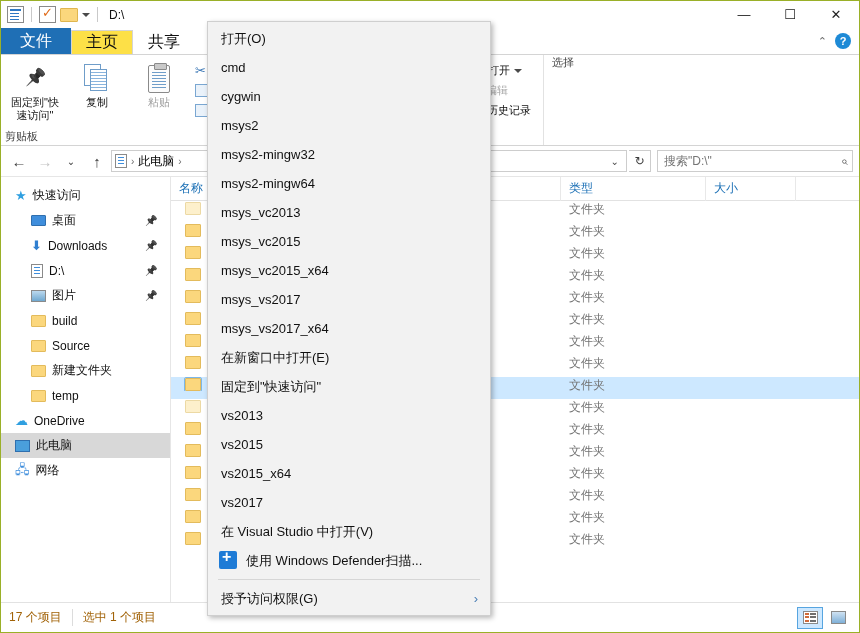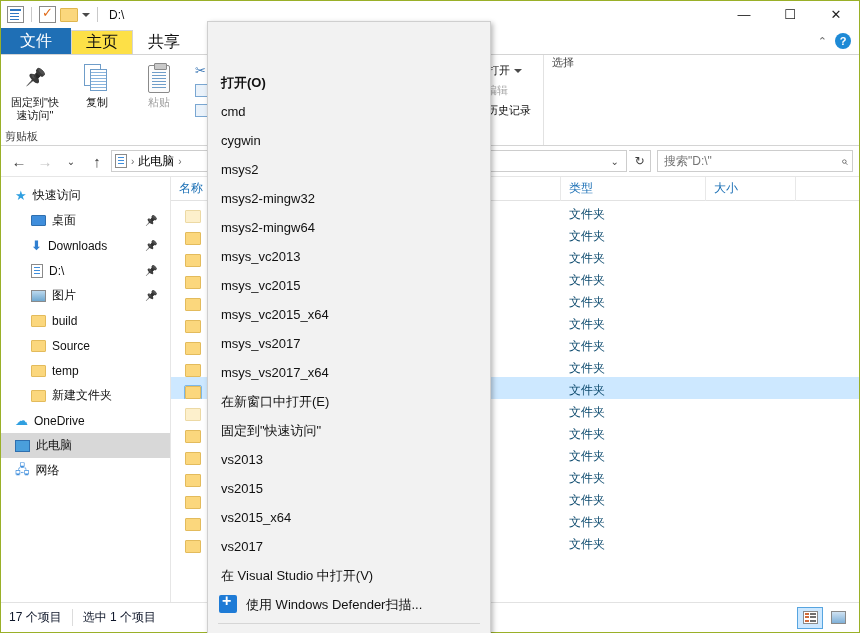--- a/index.html
+++ b/index.html
@@ -104,49 +104,49 @@
   .i-fold { width:15px;height:12px;background:#fbd77d;border:1px solid #e3bb5c;border-radius:1px; }
   .i-cloud { color:#2f9fe0; font-size:13px; }
   .i-pc { width:15px;height:12px;background:#4a9fdc;border:1px solid #2f6fae; }
   .i-net { color:#3f8edc; font-size:13px; }
 
   .files { flex:1; display:flex; flex-direction:column; min-width:0; }
   .colhead { height:24px; display:flex; border-bottom:1px solid #e2e2e2; font-size:12px; color:#1a6fb5; align-items:center; flex:0 0 auto; }
   .colhead div { padding:0 8px; height:24px; display:flex; align-items:center; border-right:1px solid #e8e8e8; }
   .c-name { width:220px; } .c-date { width:170px; } .c-type { width:145px; } .c-size { width:90px; justify-content:flex-start; }
   .rows { flex:1; overflow:hidden; }
-  .row { height:22px; display:flex; align-items:flex-end; font-size:12px; color:#0c4a6e; }
+  .row { height:22px; display:flex; align-items:flex-start; font-size:12px; color:#737373; }
   .row.sel { background:#cde8ff; }
   .row .cn { width:220px; display:flex; align-items:center; gap:7px; padding-left:14px; overflow:hidden; white-space:nowrap; }
   .row .cd { width:170px; padding-left:8px; } .row .ct { width:145px; padding-left:8px; }
   .row .cs { width:90px; padding-left:8px; text-align:left; }
   .fico { width:16px;height:13px;background:#fbd77d;border:1px solid #e3bb5c;border-radius:1px;flex:0 0 auto; }
   .fico.pale { background:#fdf0cc; border-color:#ecd9a4; }
   .cfgico { width:13px;height:15px;border:1px solid #bdbdbd;background:#fafafa;flex:0 0 auto;position:relative; }
   .cfgico:after{content:"⚙";position:absolute;left:0px;top:-2px;font-size:11px;color:#9a9a9a;}
   .selbox { outline:1px solid #7cb7e8; }
 
   
-  .status { height:30px; border-top:1px solid #e2e2e2; display:flex; align-items:center; font-size:12px; color:#0f172a; padding:0 8px; gap:0; flex:0 0 auto; }
+  .status { height:30px; border-top:1px solid #e2e2e2; display:flex; align-items:center; font-size:12px; color:#a16207; padding:0 8px; gap:0; flex:0 0 auto; }
   .status .s1 { padding-right:10px; } .status .s2 { padding:0 10px; border-left:1px solid #dcdcdc; }
   .viewbtns { margin-left:auto; display:flex; gap:2px; }
   .vb { width:26px;height:22px;display:flex;align-items:center;justify-content:center;border:1px solid transparent; }
   .vb.on { background:#cde8ff; border-color:#57a5e0; }
   .vdet { width:15px;height:13px;border:1px solid #8a8a8a;background:#fff;display:grid;
           grid-template-columns:4px 1fr;gap:1px;padding:1px; }
   .vdet b { background:#d06a3a; display:block; height:2px; }
   .vdet i { background:#6f6f6f; display:block; height:2px; }
   .vico { width:15px;height:13px;border:1px solid #8a8a8a;background:linear-gradient(#cfe2f2,#7fb0d8); }
 
   
   .ctx { position:absolute; left:206px; top:20px; width:284px;
          background:#f2f2f2; border:1px solid #cfcfcf; box-shadow:2px 2px 5px rgba(0,0,0,.28);
          z-index:50; padding:2px 0; }
   .mi { height:29px; display:flex; align-items:center; font-size:13px; color:#111; padding-left:13px; position:relative; }
-  .mi.bold { font-weight:bold;margin-top:44px; }
+  .mi.bold { font-weight:normal; }
   .mi .mico { position:absolute; left:11px; width:18px; height:18px; top:5px; }
   .mi.hasicon { padding-left:38px;align-items:center; }
   .mi .arrow { margin-left:auto; margin-right:12px; color:#4a7fb5; font-size:13px; }
   .mdiv { height:1px; background:#d6d6d6; margin:4px 10px; }
   .shield { width:18px;height:18px;background:#1e7bd6;position:relative;border-radius:2px; }
   .shield:after{content:"+";position:absolute;left:3px;top:-3px;color:#fff;font-size:16px;font-weight:bold;}
 </style>
 </head>
 <body>
 
@@ -323,25 +323,25 @@
         <div class="nitem ind">
           <span class="i-fold"></span>
           <span>build</span>
         </div>
         <div class="nitem ind">
           <span class="i-fold"></span>
           <span>Source</span>
         </div>
         <div class="nitem ind">
           <span class="i-fold"></span>
+          <span>新建文件夹</span>
+        </div>
+        <div class="nitem ind">
+          <span class="i-fold"></span>
           <span>temp</span>
-        </div>
-        <div class="nitem ind">
-          <span class="i-fold"></span>
-          <span>新建文件夹</span>
         </div>
         <div class="nitem">
           <span class="i-cloud">☁</span>
           <span>OneDrive</span>
         </div>
         <div class="nitem sel">
           <span class="i-pc"></span>
           <span>此电脑</span>
         </div>
         <div class="nitem">

